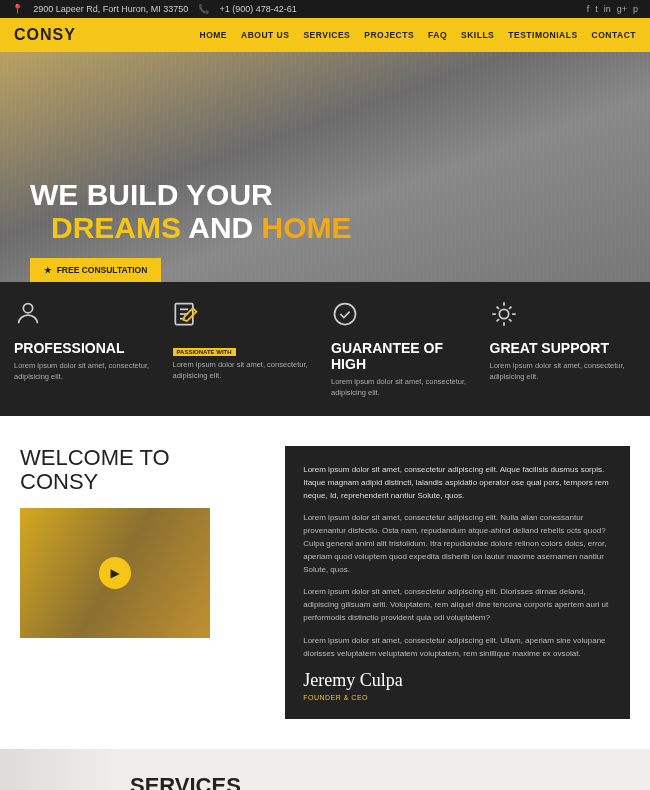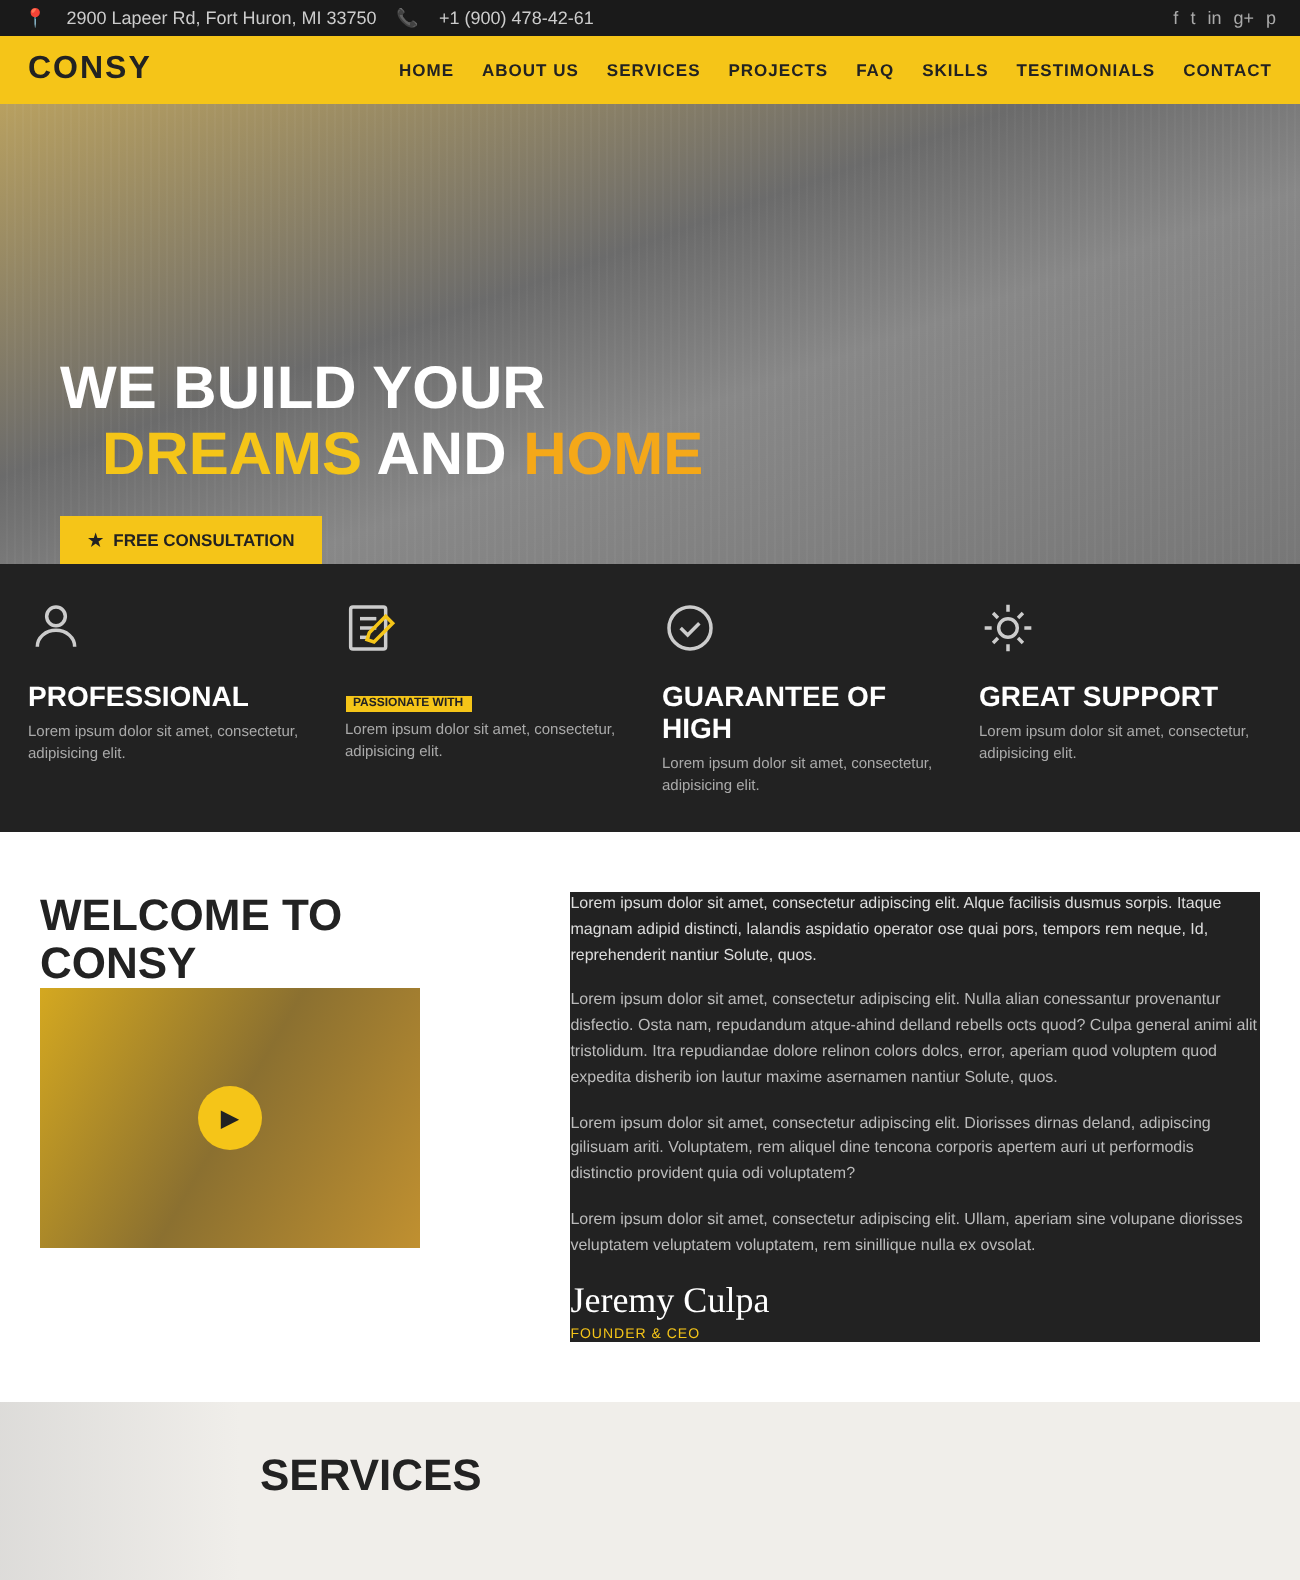--- a/index.html
+++ b/index.html
@@ -125,24 +125,25 @@
     .welcome-section {
       background: #fff;
       display: grid;
       grid-template-columns: 1fr 1.3fr;
       gap: 0;
       padding: 30px 20px;
       align-items: start;
     }
     .welcome-left h2 {
       font-size: 22px;
-      font-weight: 700;
+      font-weight: 400;
       color: #222;
       text-transform: uppercase;
       line-height: 1.1;
+      margin-bottom: 14px;
     }
     .video-thumb {
       position: relative;
       width: 190px;
       height: 130px;
       background: linear-gradient(135deg, #c8a84b 0%, #b09040 100%);
       overflow: hidden;
     }
     .video-thumb-bg {
       width: 100%; height: 100%;
@@ -155,20 +156,21 @@
       transform: translate(-50%, -50%);
       width: 32px; height: 32px;
       background: #f5c518;
       border-radius: 50%;
       display: flex; align-items: center; justify-content: center;
       font-size: 12px;
       color: #222;
     }
     .welcome-right {
       background: #222;
+      padding: 18px;
       color: #fff;
     }
     .welcome-right p {
       font-size: 8px;
       color: #bbb;
       line-height: 1.6;
       margin-bottom: 10px;
     }
     .welcome-right p:first-child { color: #ddd; }
     .signature {
@@ -314,21 +316,21 @@
     </h2>
     <div class="video-thumb">
       <div class="video-thumb-bg"></div>
       <div class="play-btn">▶</div>
     </div>
   </div>
   <div class="welcome-right">
     <p>Lorem ipsum dolor sit amet, consectetur adipiscing elit. Alque facilisis dusmus sorpis. Itaque magnam adipid distincti, lalandis aspidatio operator ose quai pors, tempors rem neque, Id, reprehenderit nantiur Solute, quos.</p>
     <p>Lorem ipsum dolor sit amet, consectetur adipiscing elit. Nulla alian conessantur provenantur disfectio. Osta nam, repudandum atque-ahind delland rebells octs quod? Culpa general animi alit tristolidum. Itra repudiandae dolore relinon colors dolcs, error, aperiam quod voluptem quod expedita disherib ion lautur maxime asernamen nantiur Solute, quos.</p>
     <p>Lorem ipsum dolor sit amet, consectetur adipiscing elit. Diorisses dirnas deland, adipiscing gilisuam ariti. Voluptatem, rem aliquel dine tencona corporis apertem auri ut performodis distinctio provident quia odi voluptatem?</p>
-    <p>Lorem ipsum dolor sit amet, consectetur adipiscing elit. Ullam, aperiam sine volupane diorisses veluptatem veluptatem voluptatem, rem sinillique nulla ex ovsolat.</p>
+    <p>Lorem ipsum dolor sit amet, consectetur adipiscing elit. Ullam, aperiam sine volupane diorisses veluptatem veluptatem voluptatem, rem sinillique maxime ex ovsolat.</p>
     <div class="signature">Jeremy Culpa</div>
     <div class="founder-label">FOUNDER &amp; CEO</div>
   </div>
 </div>
 
 <div class="services-section">
   <div class="services-bg-image"></div>
   <h2>SERVICES</h2>
 
 </div>

